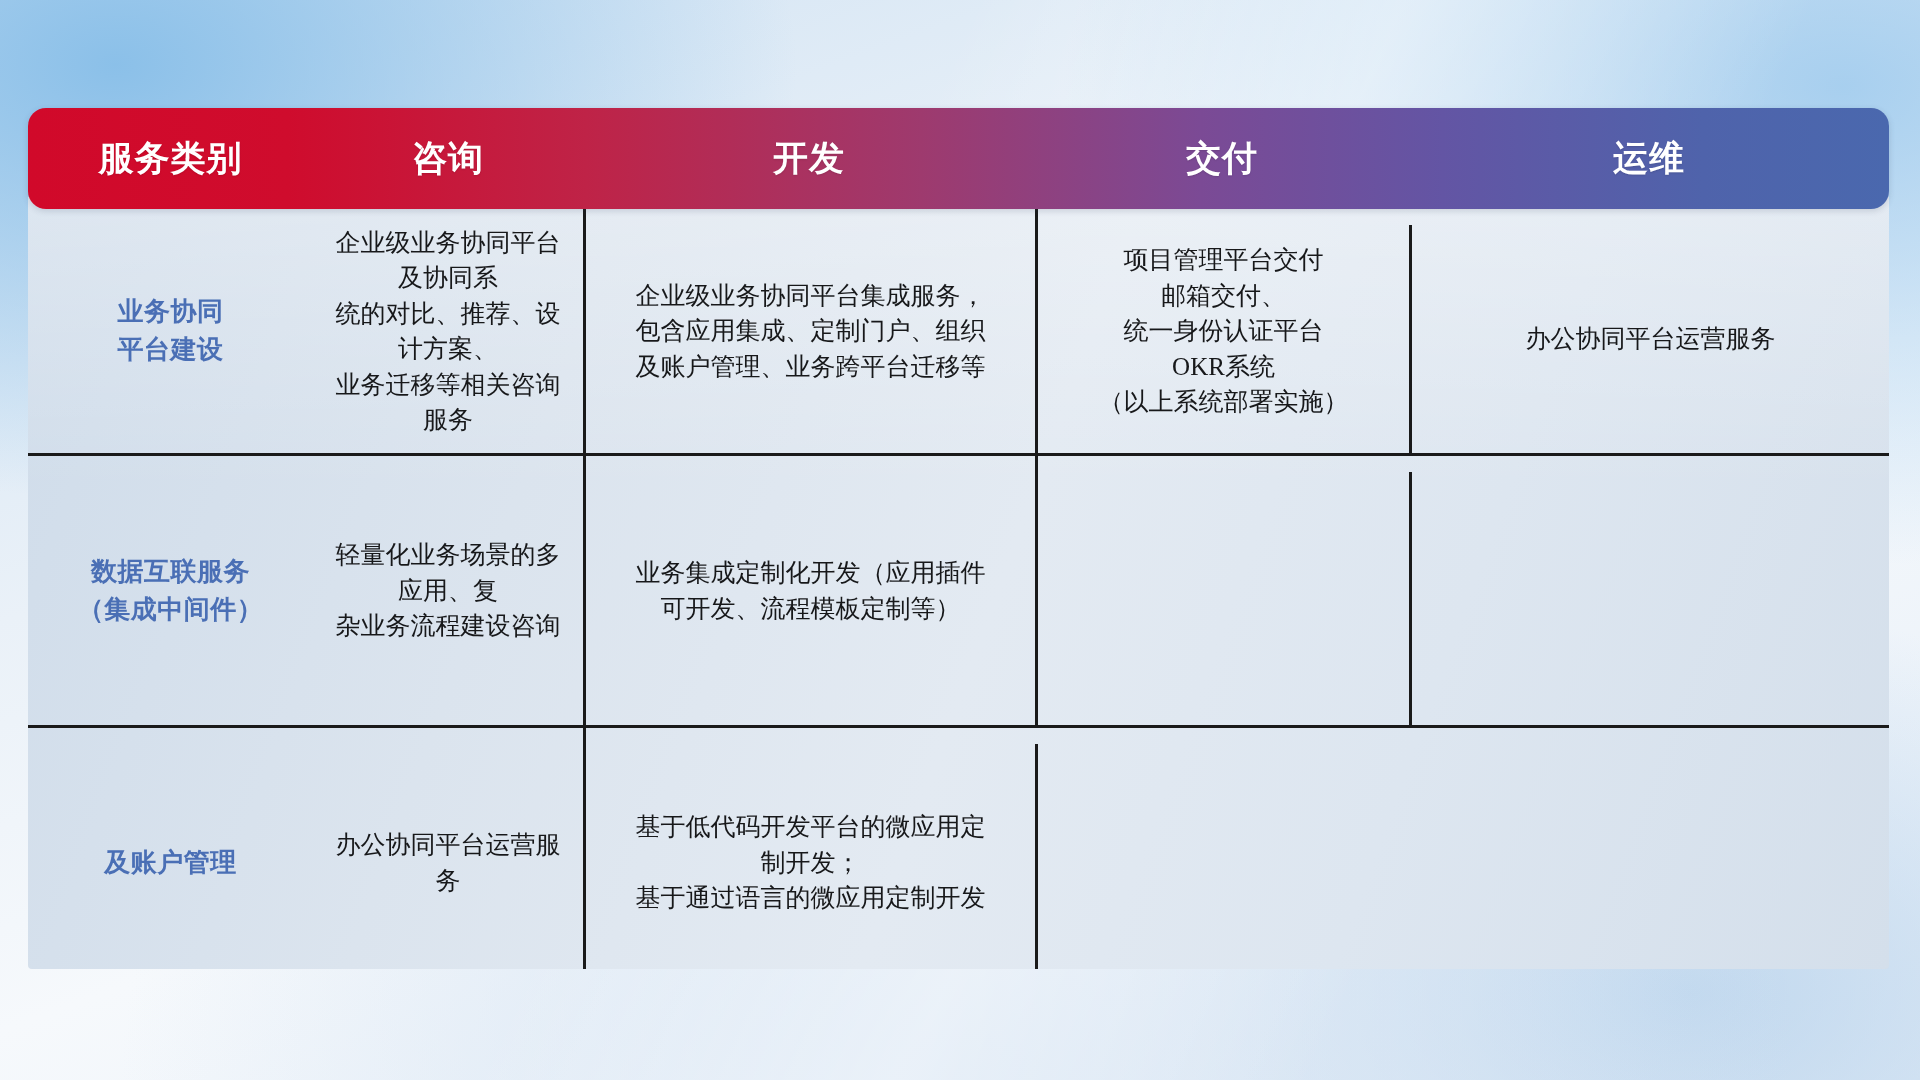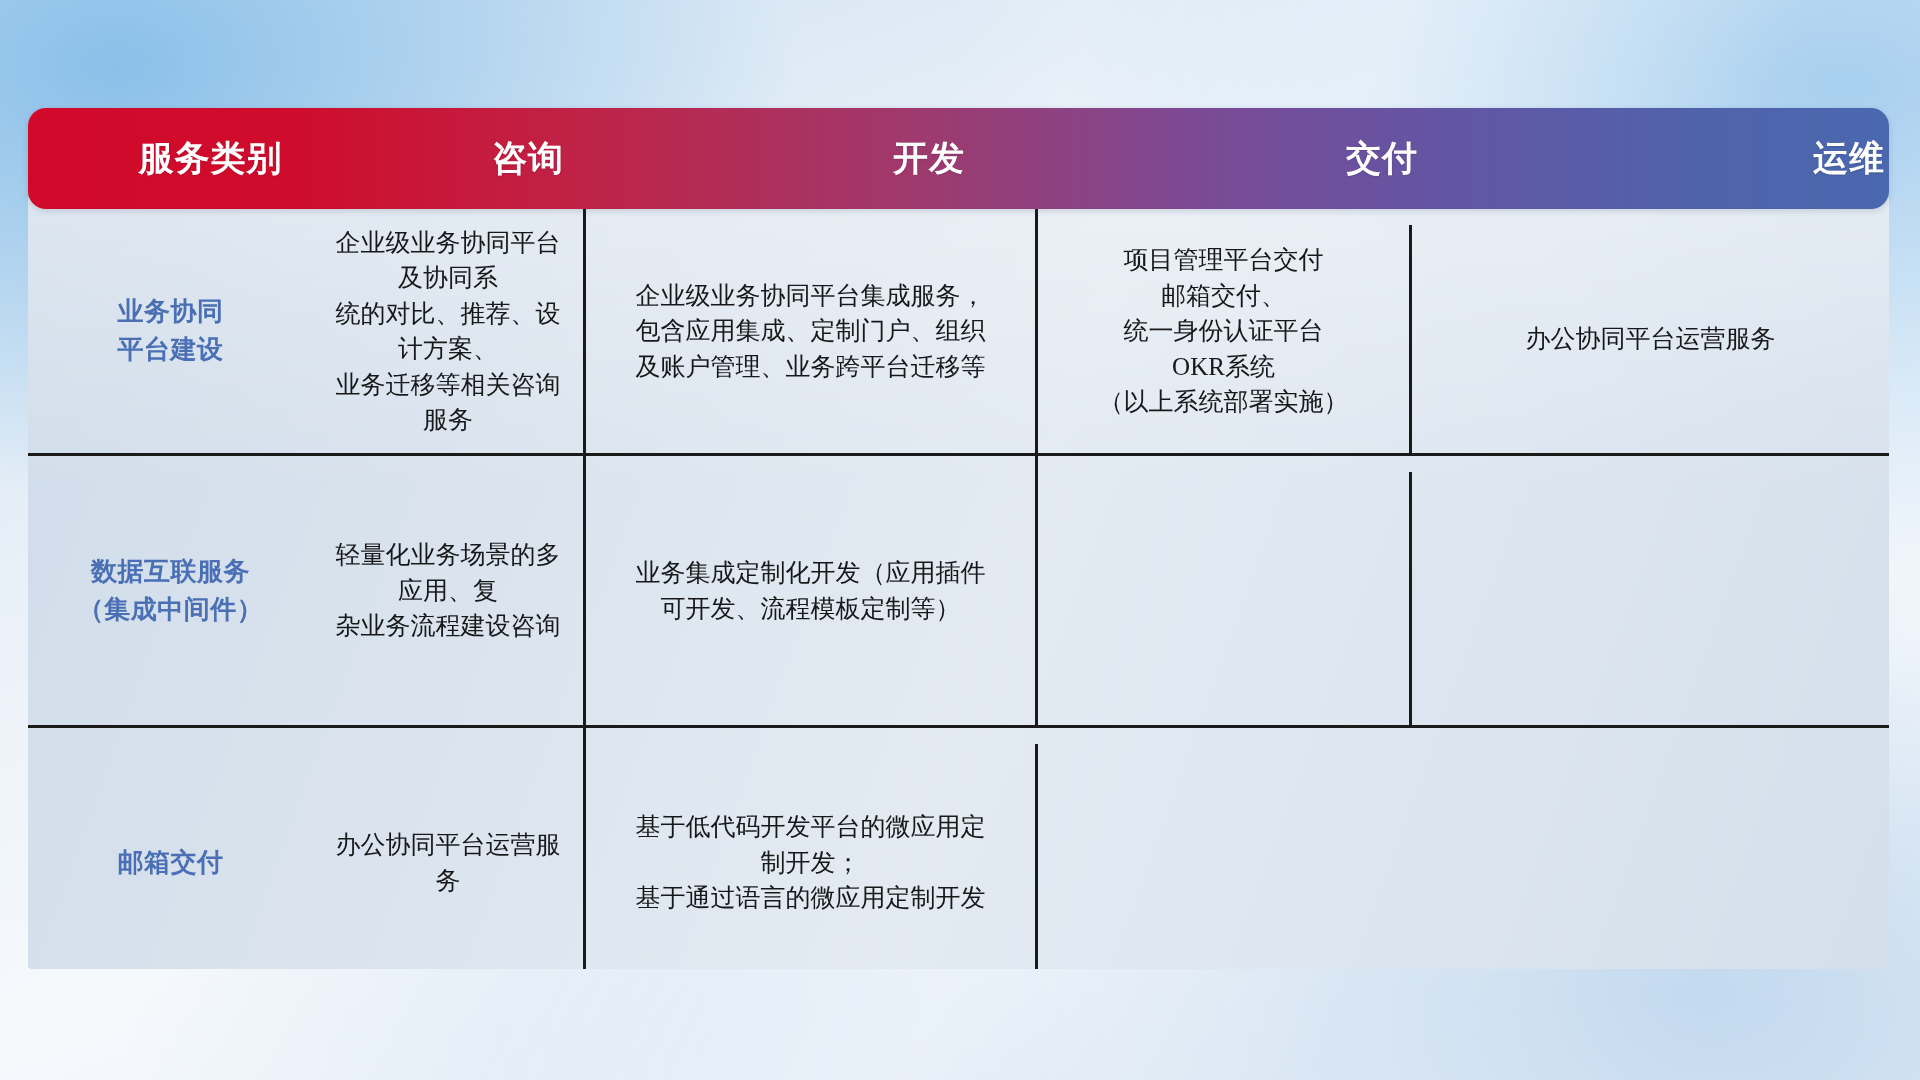--- a/index.html
+++ b/index.html
@@ -64,21 +64,20 @@
   }
   .th {
     display: flex;
     align-items: center;
     justify-content: center;
     color: #ffffff;
     font-size: 35px;
     font-weight: bold;
     letter-spacing: 1px;
     text-shadow: 0 1px 2px rgba(0,0,0,0.12);
-    padding-left: 40px;
   }
 
   
   .tbody {
     position: relative;
     margin-top: -12px;
     padding-top: 12px;
     height: 760px;
     background:
       linear-gradient(180deg, rgba(255,255,255,0.30) 0%, rgba(255,255,255,0.0) 38%),
@@ -173,21 +172,21 @@
 （集成中间件）</div>
         <div class="td c2">轻量化业务场景的多应用、复
 杂业务流程建设咨询</div>
         <div class="td vr c3">业务集成定制化开发（应用插件
 可开发、流程模板定制等）</div>
         <div class="td vr c4"></div>
         <div class="td vr c5"></div>
       </div>
 
       <div class="trow r3">
-        <div class="td cat c1">邮箱交付</div>
+        <div class="td cat c1">及账户管理</div>
         <div class="td c2">办公协同平台运营服务</div>
         <div class="td vr c3">基于低代码开发平台的微应用定
 制开发；
 基于通过语言的微应用定制开发</div>
         <div class="td vr c5"></div>
       </div>
 
     </div>
   </div>
 

